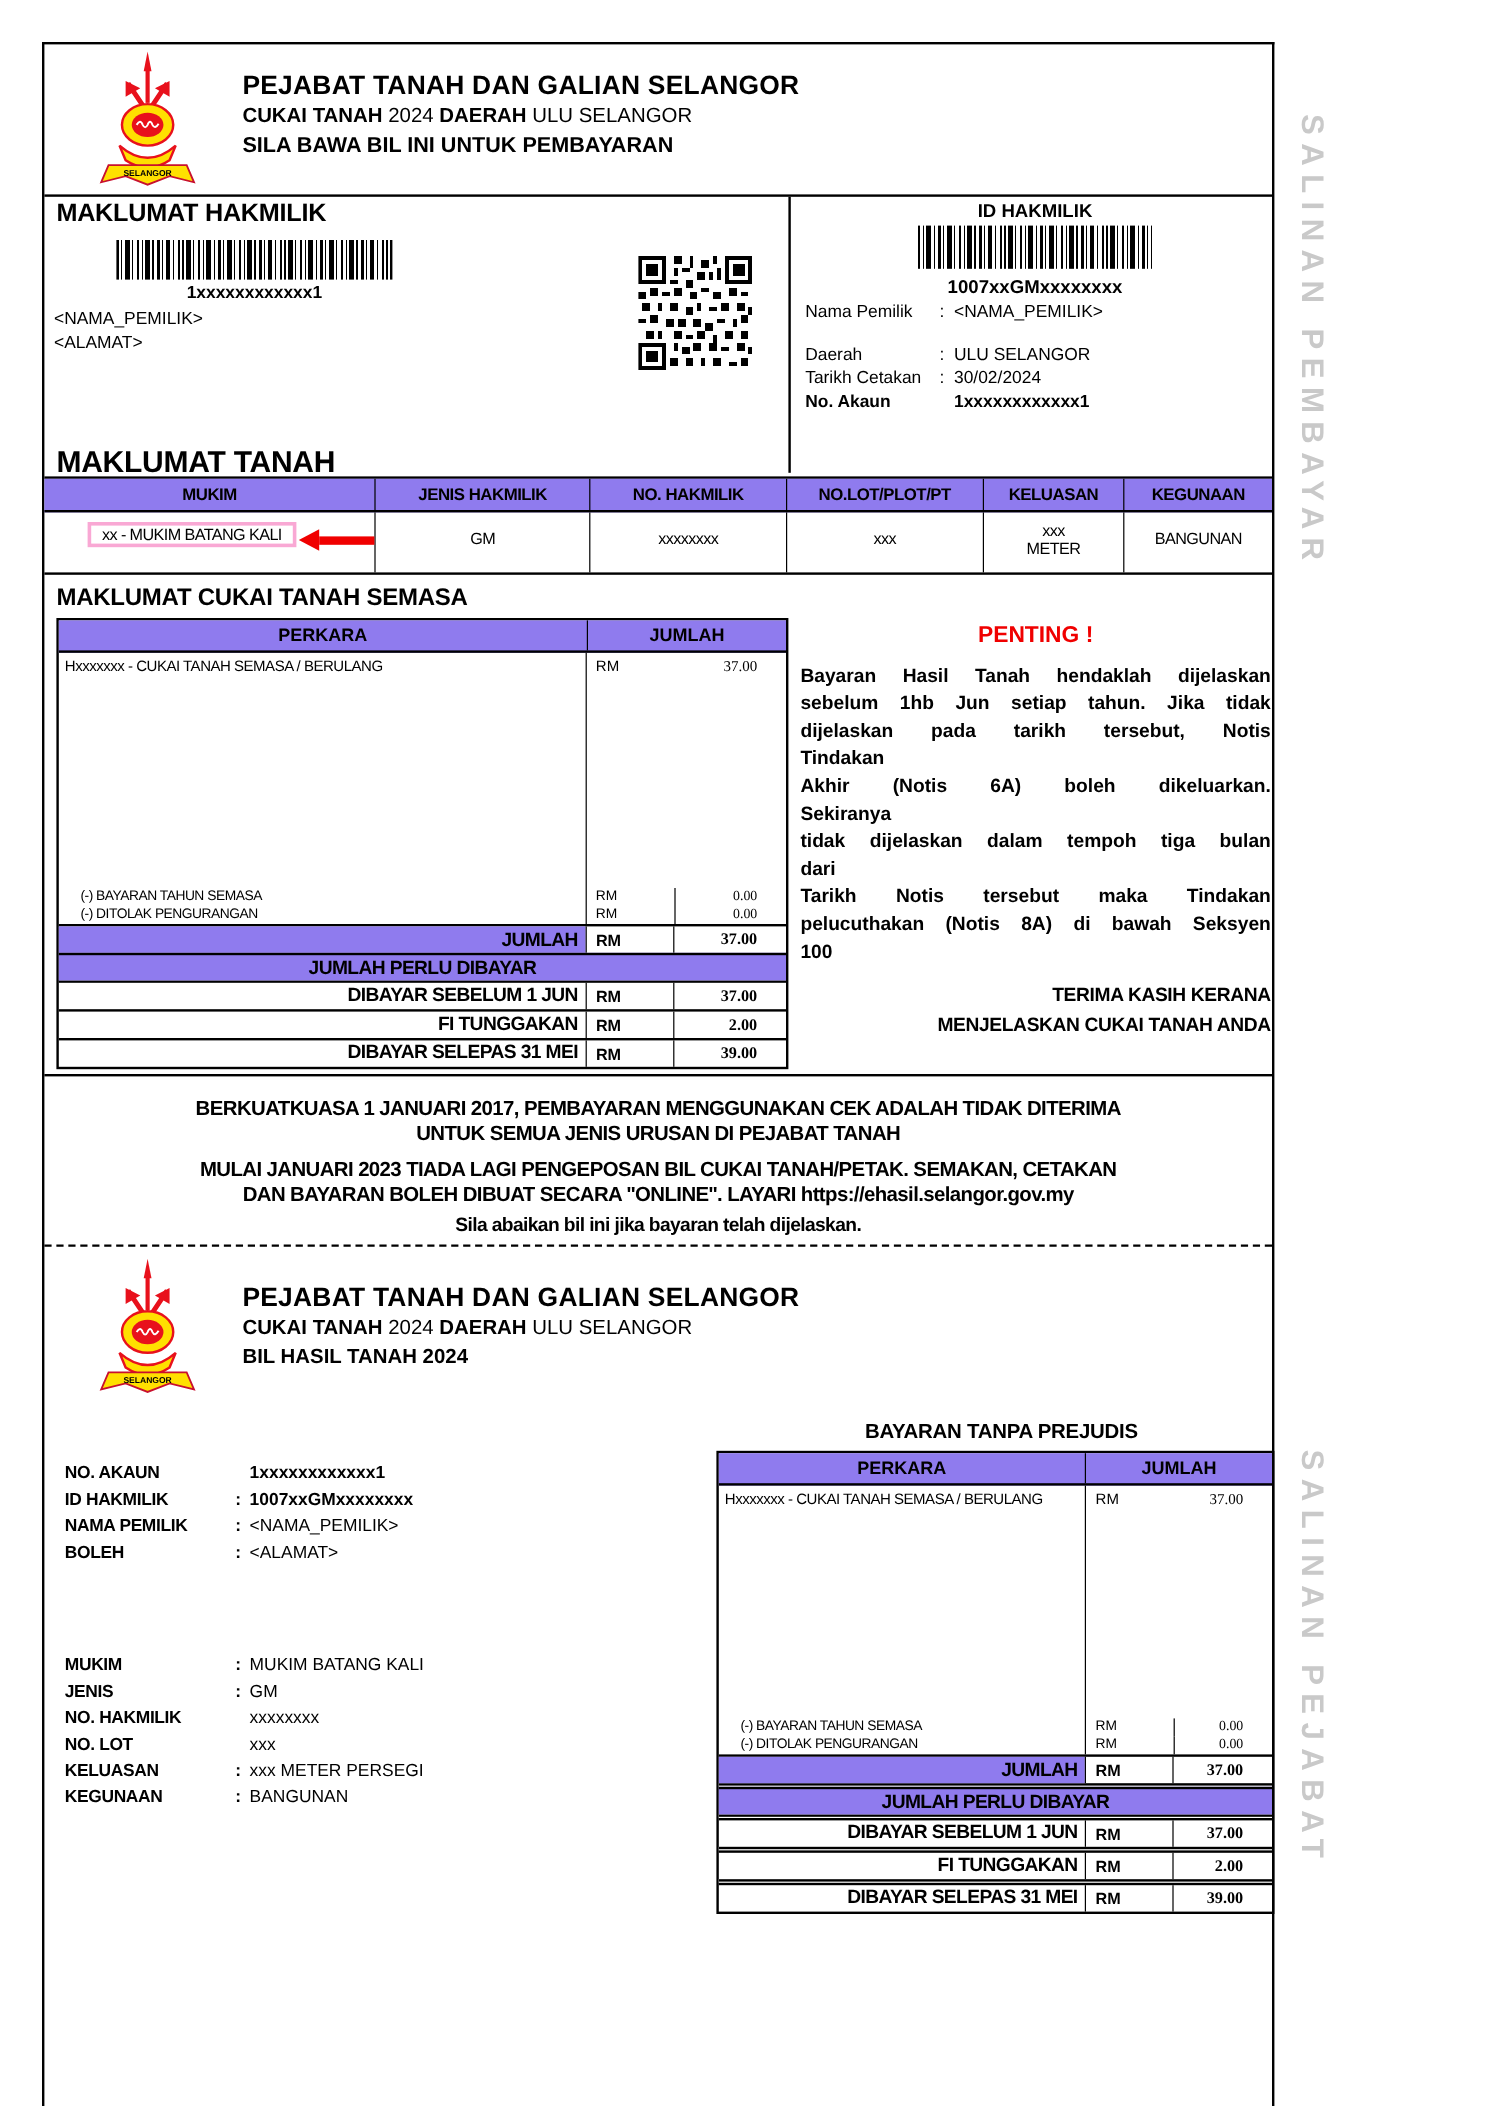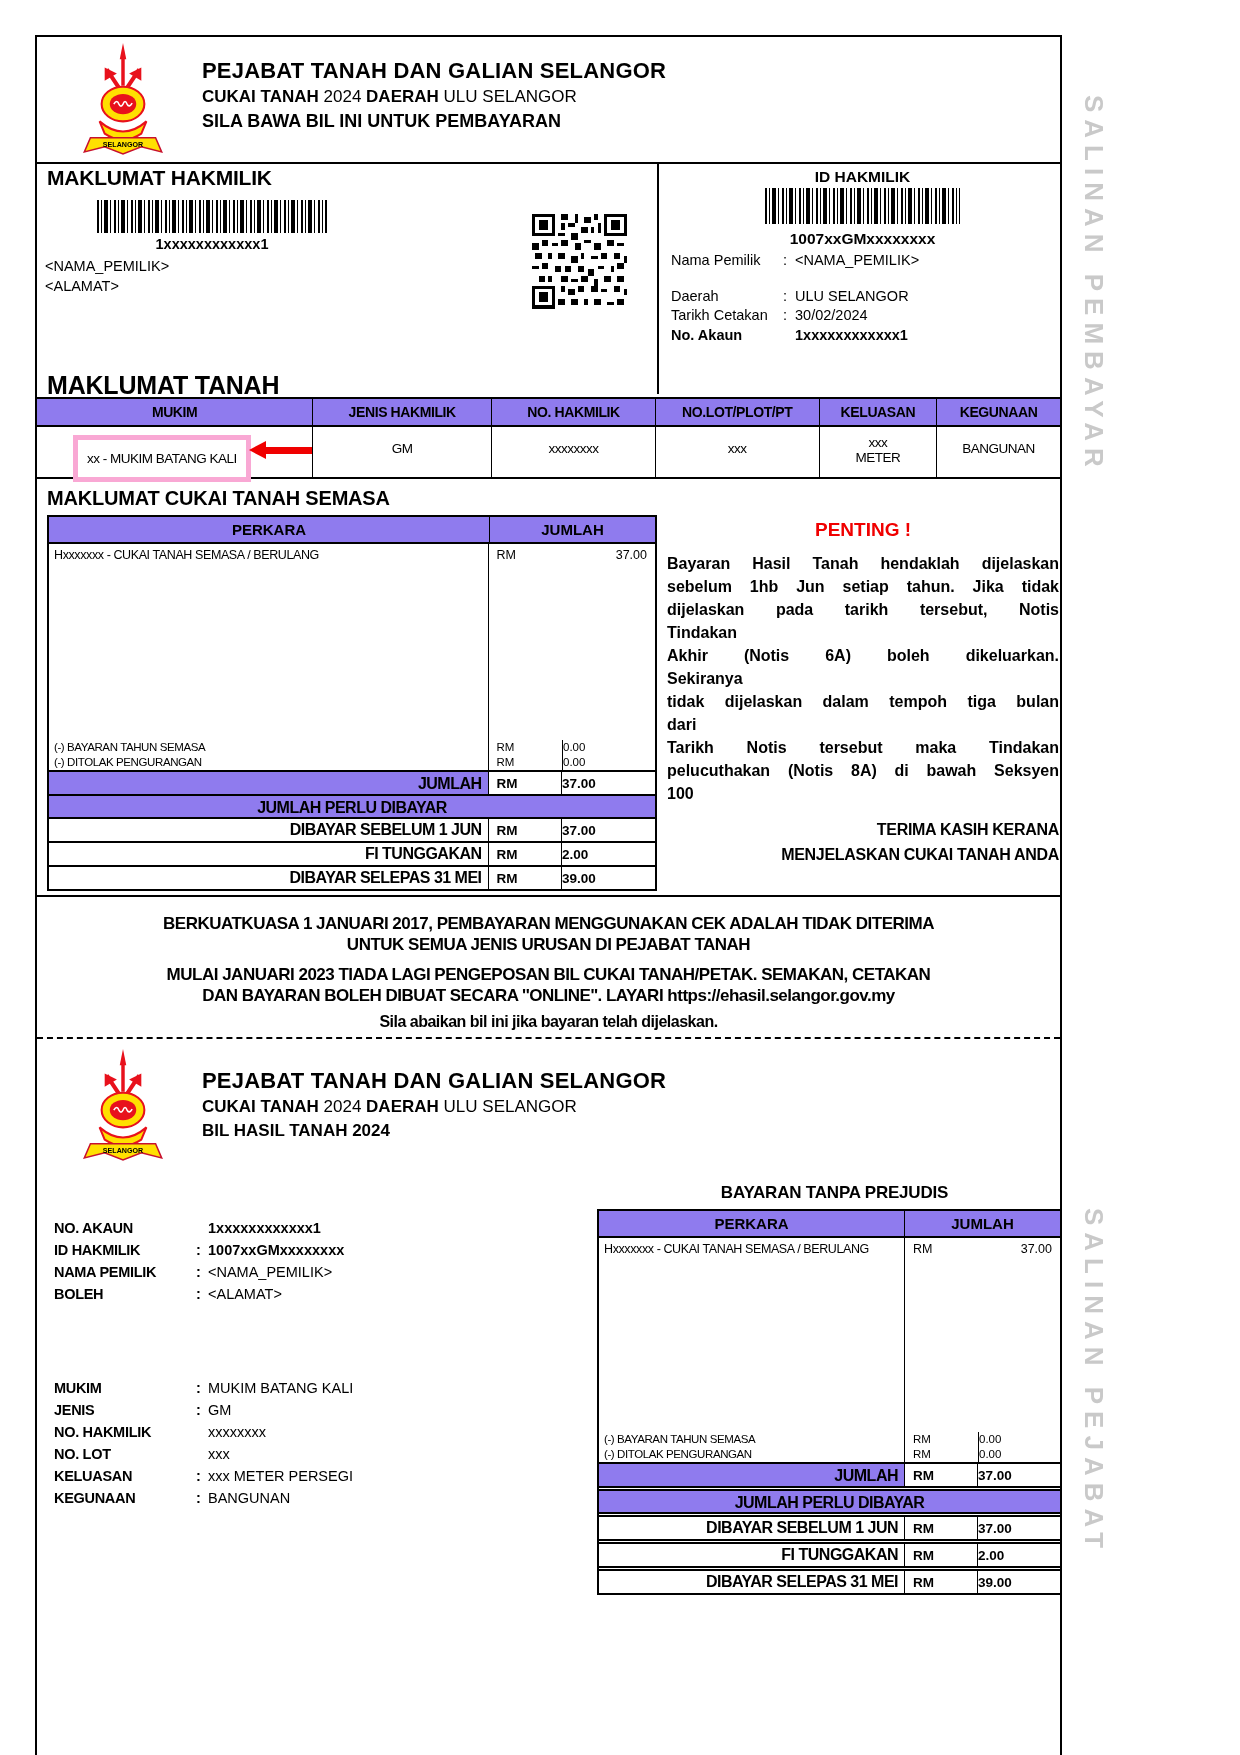--- a/index.html
+++ b/index.html
@@ -39,39 +39,39 @@
   .mt-head { position:absolute; left:10px; top:334px; font-size:25px; font-weight:bold; letter-spacing:-0.2px; }
   .mt-table { position:absolute; left:0; top:360px; width:100%; border-top:2px solid #000; border-bottom:2px solid #000; }
   .mt-hrow { display:flex; background:#8F7BEE; border-bottom:2px solid #000; }
   .mt-hc { border-right:1.5px solid #000; font-size:14px; font-weight:bold; text-align:center; padding:5px 2px; letter-spacing:-0.4px; }
   .mt-hc:last-child { border-right:none; }
   .mt-drow { display:flex; height:50px; }
   .mt-dc { border-right:1.5px solid #000; font-size:13.5px; letter-spacing:-0.5px; text-align:center; display:flex; flex-direction:column; justify-content:flex-start; padding-top:8px; }
   .mt-dc:last-child { border-right:none; }
   .c1 { width:27%; } .c2 { width:17.5%; } .c3 { width:16%; } .c4 { width:16%; } .c5 { width:11.5%; } .c6 { width:12%; }
   .mukim-cell { position:relative; align-items:flex-start; padding-left:36px; }
-  .red-box { display:inline-block; border:5px solid #f9a8d4; padding:11px 9px; font-size:13.5px; letter-spacing:-0.5px; }
+  .red-box { display:inline-block; border:3px solid #f9a8d4; padding:0 9px; font-size:13.5px; letter-spacing:-0.5px; }
   .arrow { position:absolute; right:0px; top:14px; display:flex; align-items:center; }
   .arrow-head { width:0; height:0; border-top:9px solid transparent; border-bottom:9px solid transparent; border-right:17px solid #F00000; }
   .arrow-shaft { width:46px; height:7px; background:#F00000; }
 
   
   .ct-head { position:absolute; left:10px; top:450px; font-size:20px; font-weight:bold; letter-spacing:-0.2px; }
   .bill-table { position:absolute; border:2px solid #000; }
   .bt-top { left:10px; top:478px; width:610px; }
   .bt-hrow { display:flex; background:#8F7BEE; border-bottom:2px solid #000; }
   .bt-hc { font-size:15px; font-weight:bold; text-align:center; padding:4px 0; }
   .bt-body { display:flex; }
   .bt-label-col { display:flex; flex-direction:column; justify-content:space-between; }
   .bt-money-col { border-left:1.5px solid #000; display:flex; flex-direction:column; justify-content:space-between; }
   .item-lab { font-size:12.5px; letter-spacing:-0.4px; padding:4px 0 0 5px; }
-  .ded-lab { font-size:11.5px; letter-spacing:-0.4px; padding-left:5px; line-height:15px; }
+  .ded-lab { font-size:11.5px; letter-spacing:-0.4px; padding-left:18px; line-height:15px; }
   .money-row { display:flex; font-size:12.5px; }
   .money-rm { padding-left:8px; }
-  .money-amt { margin-left:auto; padding-right:8px; }
+  .money-amt { margin-left:auto; text-align:right; padding-right:24px;font-family:Liberation Serif, serif; }
   .ded-money .money-row { line-height:15px; font-size:11.5px; }
   .sum-row { display:flex; border-top:2px solid #000; height:24px; align-items:center; }
   .sum-lab { font-size:16px; font-weight:bold; letter-spacing:-0.5px; text-align:right; }
   .sum-money { border-left:1.5px solid #000; display:flex; font-weight:bold; font-size:13.5px; height:100%; align-items:center; }
   .sum-amt-div { border-left:1px solid #000; height:100%; display:flex; align-items:center; margin-left:auto; }
   .purple { background:#8F7BEE; }
   .perlu-row { position:relative; border-top:2px solid #000; height:23px; background:#8F7BEE; text-align:center; font-size:16px; font-weight:bold; letter-spacing:-0.5px; line-height:23px; }
 
   
   .penting { position:absolute; left:630px; top:482px; width:392px; }

